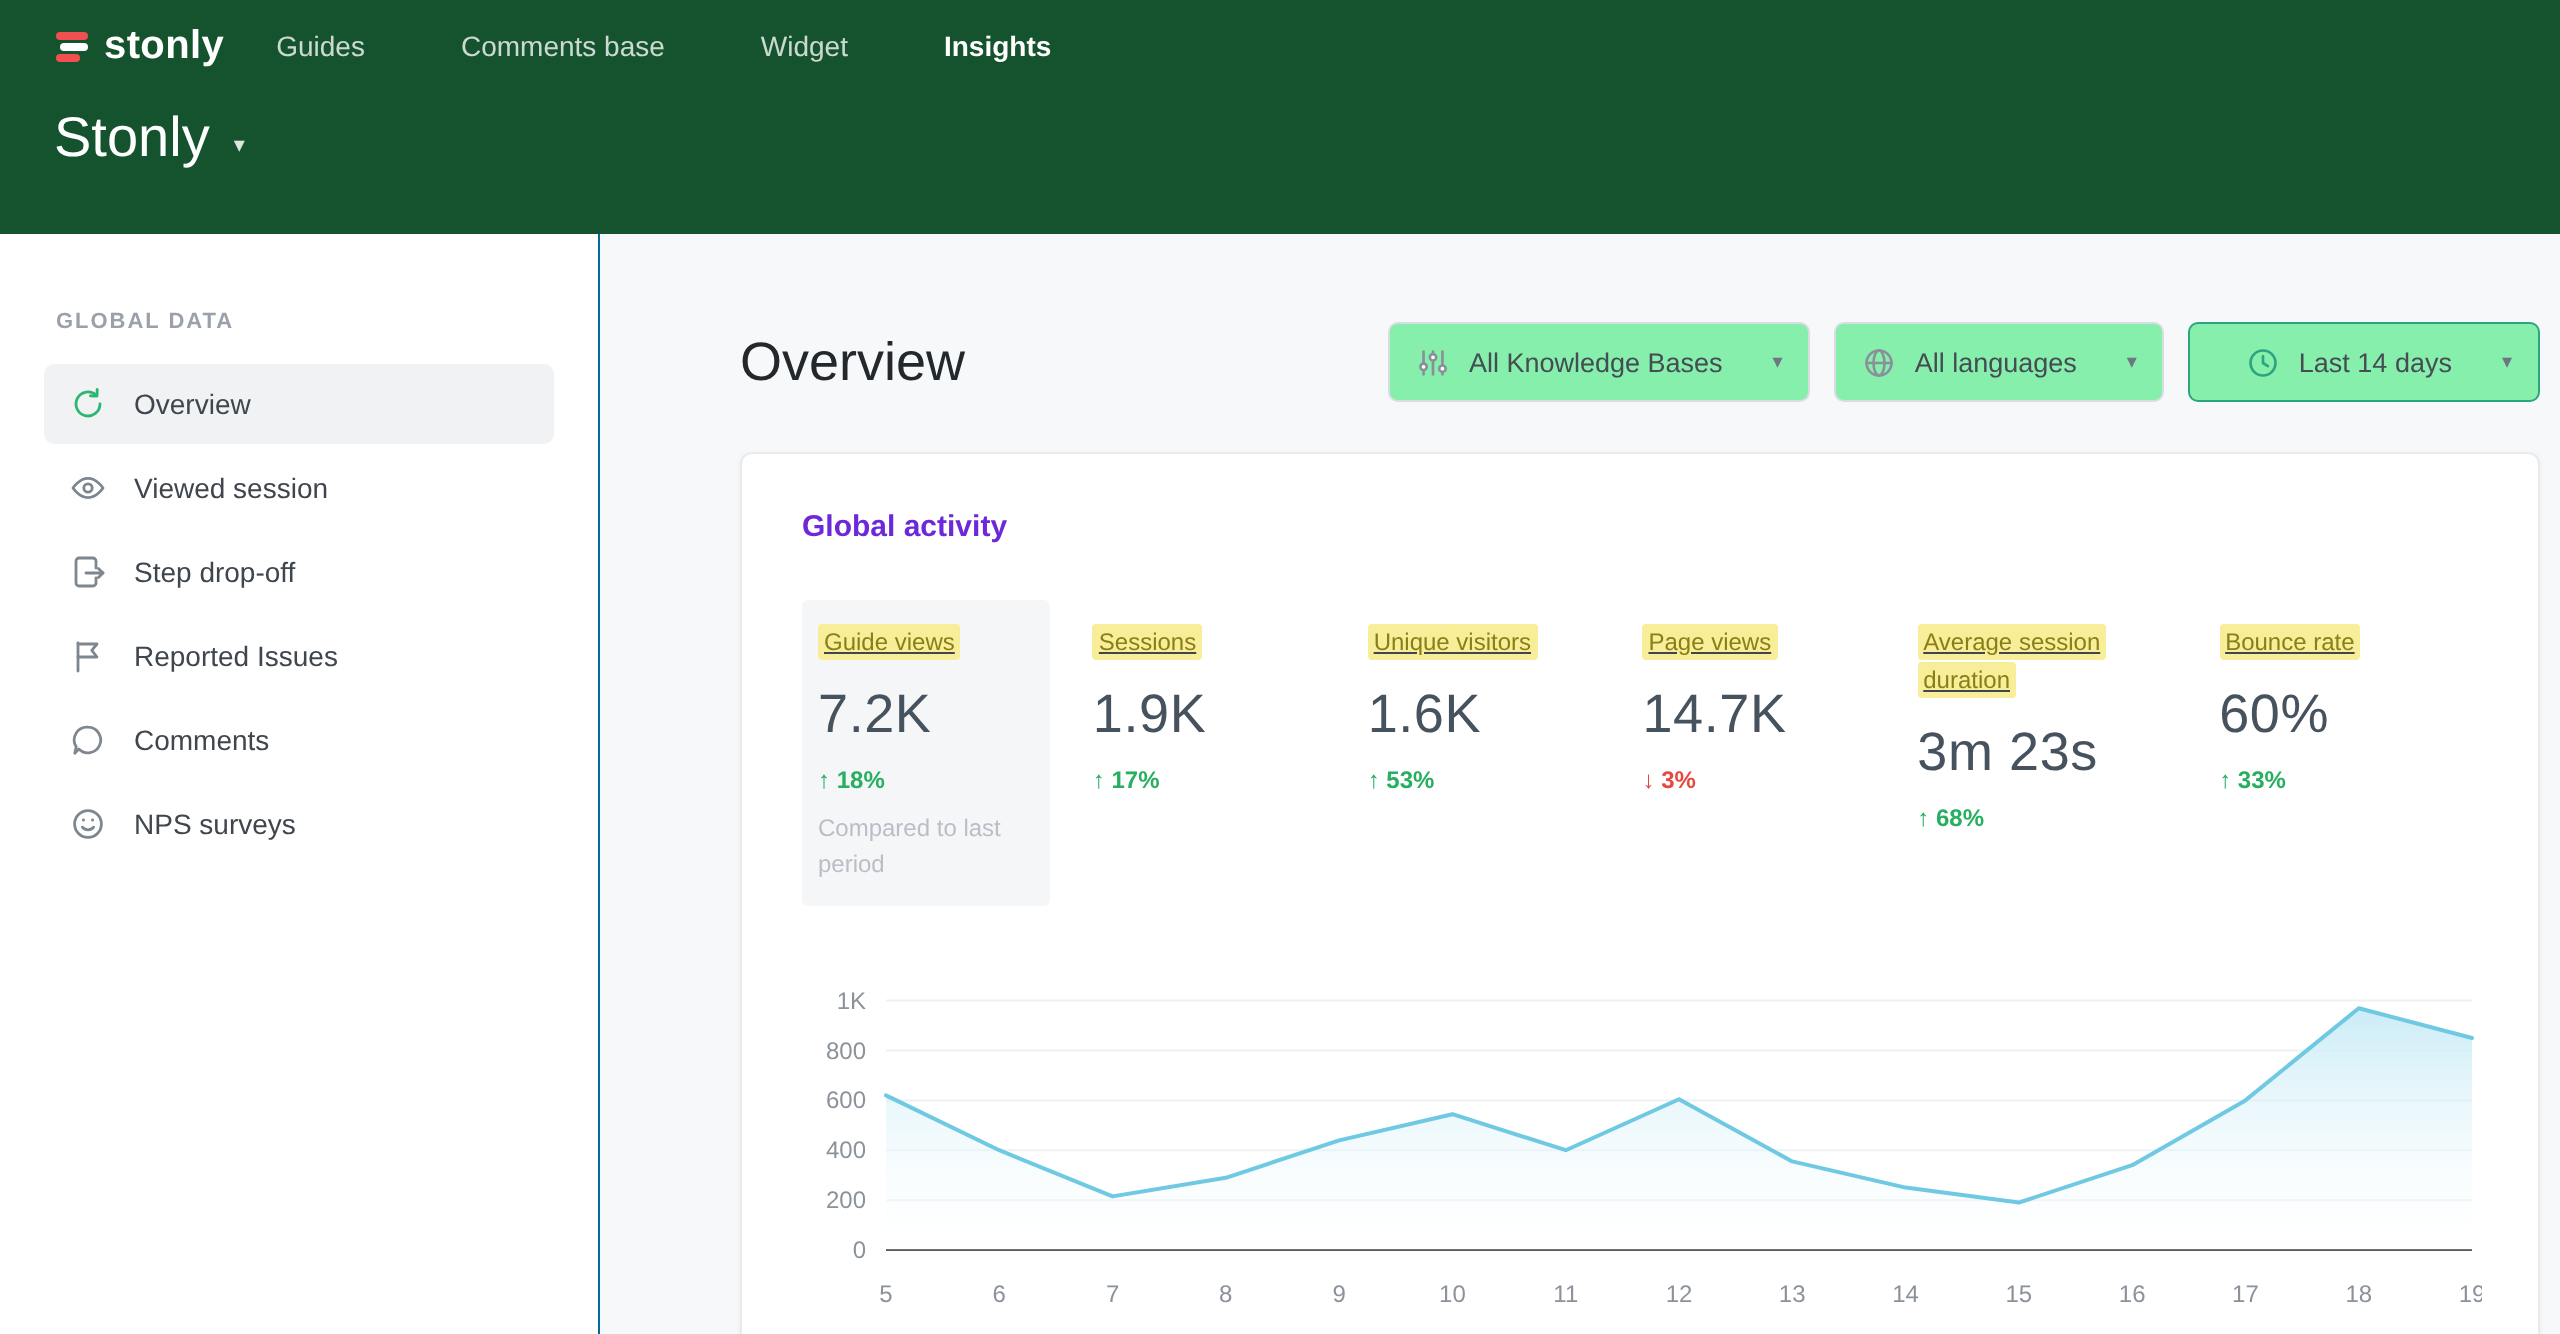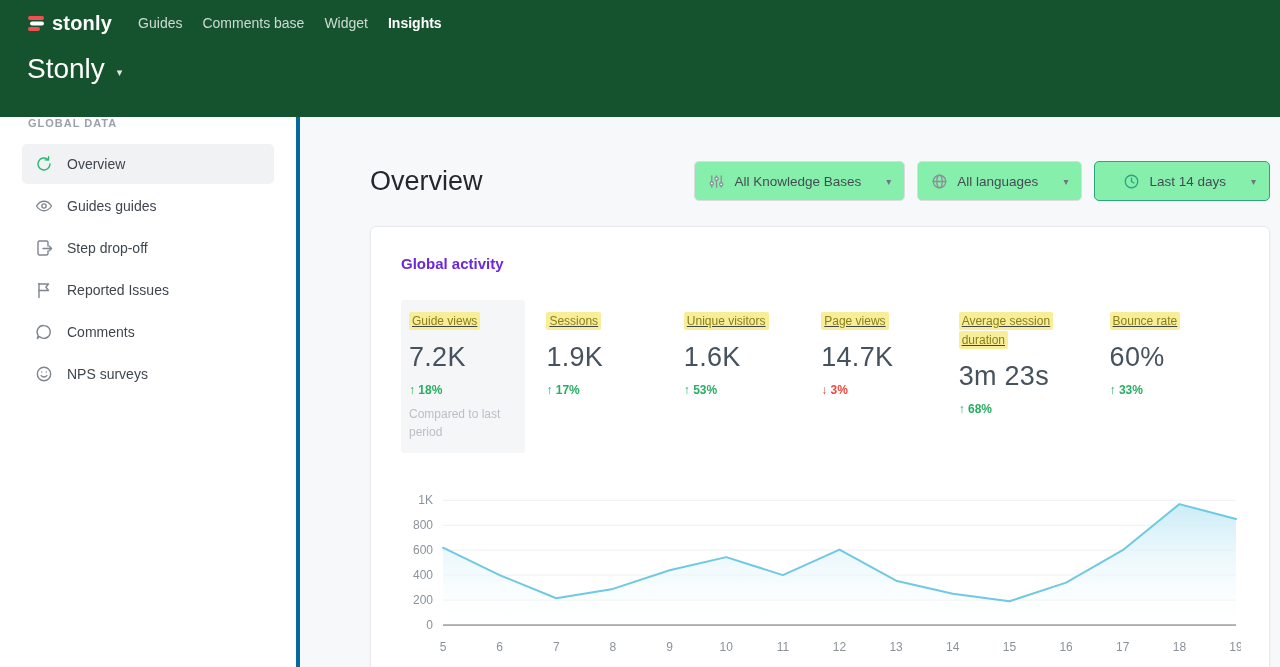--- a/index.html
+++ b/index.html
@@ -4,32 +4,32 @@
 <style>
   * { margin:0; padding:0; box-sizing:border-box; }
   html,body { width:1280px; height:667px; overflow:hidden; }
   body { font-family:"Liberation Sans", sans-serif; background:#f7f8f9; color:#3f464e; }
 
   
   .navbar { height:117px; background:#14532d; color:#fff; padding-left:27px; }
   .nav-top { display:flex; align-items:center; padding-top:10px; height:36px; }
   .logo { display:flex; align-items:center; gap:7px; margin-right:26px; cursor:pointer; }
   .logo-text { font-size:20px; font-weight:700; letter-spacing:.2px; color:#fff; }
-  .nav-links { display:flex; align-items:center; gap:20px; }
+  .nav-links { display:flex; align-items:center; gap:48px; }
   .nav-link { font-size:14px; color:rgba(255,255,255,.78); cursor:pointer; }
   .nav-link.active { color:#fff; font-weight:700; }
   .workspace-row { display:flex; align-items:center; gap:12px; margin-top:17px; cursor:pointer; }
   .workspace-title { font-size:28px; font-weight:500; color:#fff; }
   .ws-caret { font-size:11px; opacity:.85; padding-top:6px; }
 
   
   .body-wrap { display:flex; height:550px; }
 
   
-  .sidebar { width:300px; flex-shrink:0; background:#fff; border-right:4px solid #0369a1; }
+  .sidebar { width:300px; flex-shrink:0; background:#fff; border-right:1px solid #0369a1; padding-top:38px; }
   .section-title { font-size:11px; font-weight:700; color:#9aa1aa; letter-spacing:.09em; margin:0 0 15px 28px; }
   .side-item { display:flex; align-items:center; gap:14px; height:40px; margin:2px 22px; padding:0 13px; border-radius:5px; font-size:14px; color:#3f464e; cursor:pointer; }
   .side-item.active { background:#f1f2f4; }
   .side-icon { width:18px; height:18px; display:inline-flex; flex-shrink:0; }
   .side-icon svg { stroke:#7e868f; fill:none; stroke-width:1.4; stroke-linecap:round; stroke-linejoin:round; }
   .side-icon.green svg { stroke:#2bb673; }
 
   
   main { flex:1; padding:44px 10px 0 70px; overflow:hidden; }
   .main-header { display:flex; justify-content:space-between; align-items:center; width:900px; margin-bottom:25px; }
@@ -102,21 +102,21 @@
       <span>Overview</span>
     </div>
 
     <div class="side-item">
       <span class="side-icon">
         <svg width="18" height="18" viewBox="0 0 18 18">
             <path d="M1.5 9s3-4.8 7.5-4.8S16.5 9 16.5 9s-3 4.8-7.5 4.8S1.5 9 1.5 9z"></path>
             <circle cx="9" cy="9" r="2.1"></circle>
           </svg>
       </span>
-      <span>Guides guides</span>
+      <span>Viewed session</span>
     </div>
 
     <div class="side-item">
       <span class="side-icon">
         <svg width="18" height="18" viewBox="0 0 18 18">
             <path d="M13 7V3.5A1.5 1.5 0 0 0 11.5 2h-7A1.5 1.5 0 0 0 3 3.5v11A1.5 1.5 0 0 0 4.5 16h7a1.5 1.5 0 0 0 1.5-1.5V12"></path>
             <path d="M8 9.5h8.5"></path>
             <polyline points="14.2,7.2 16.5,9.5 14.2,11.8"></polyline>
           </svg>
       </span>

